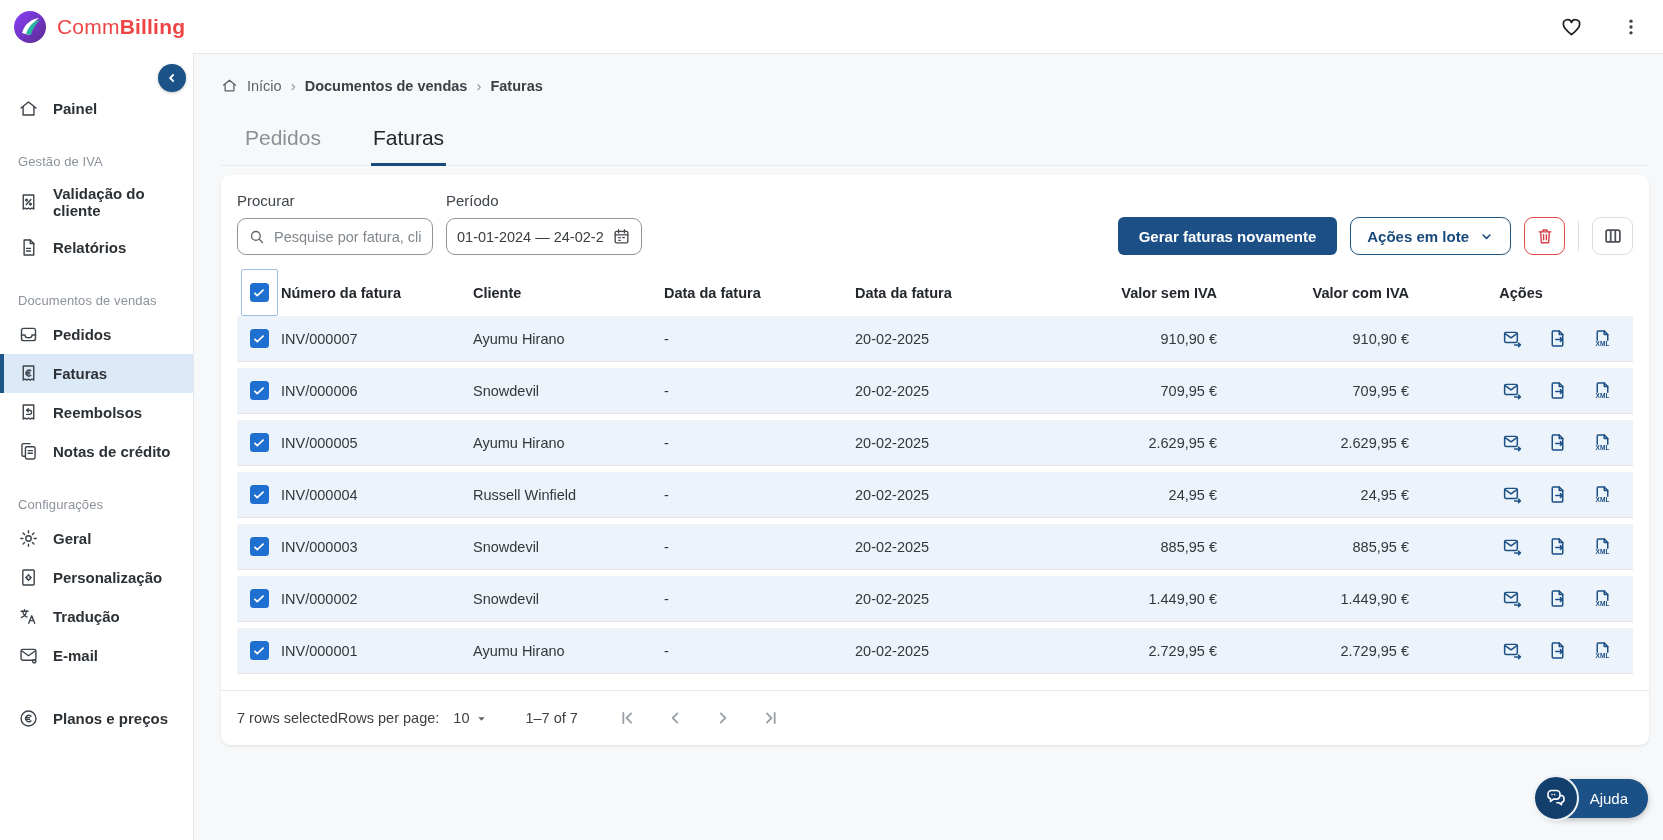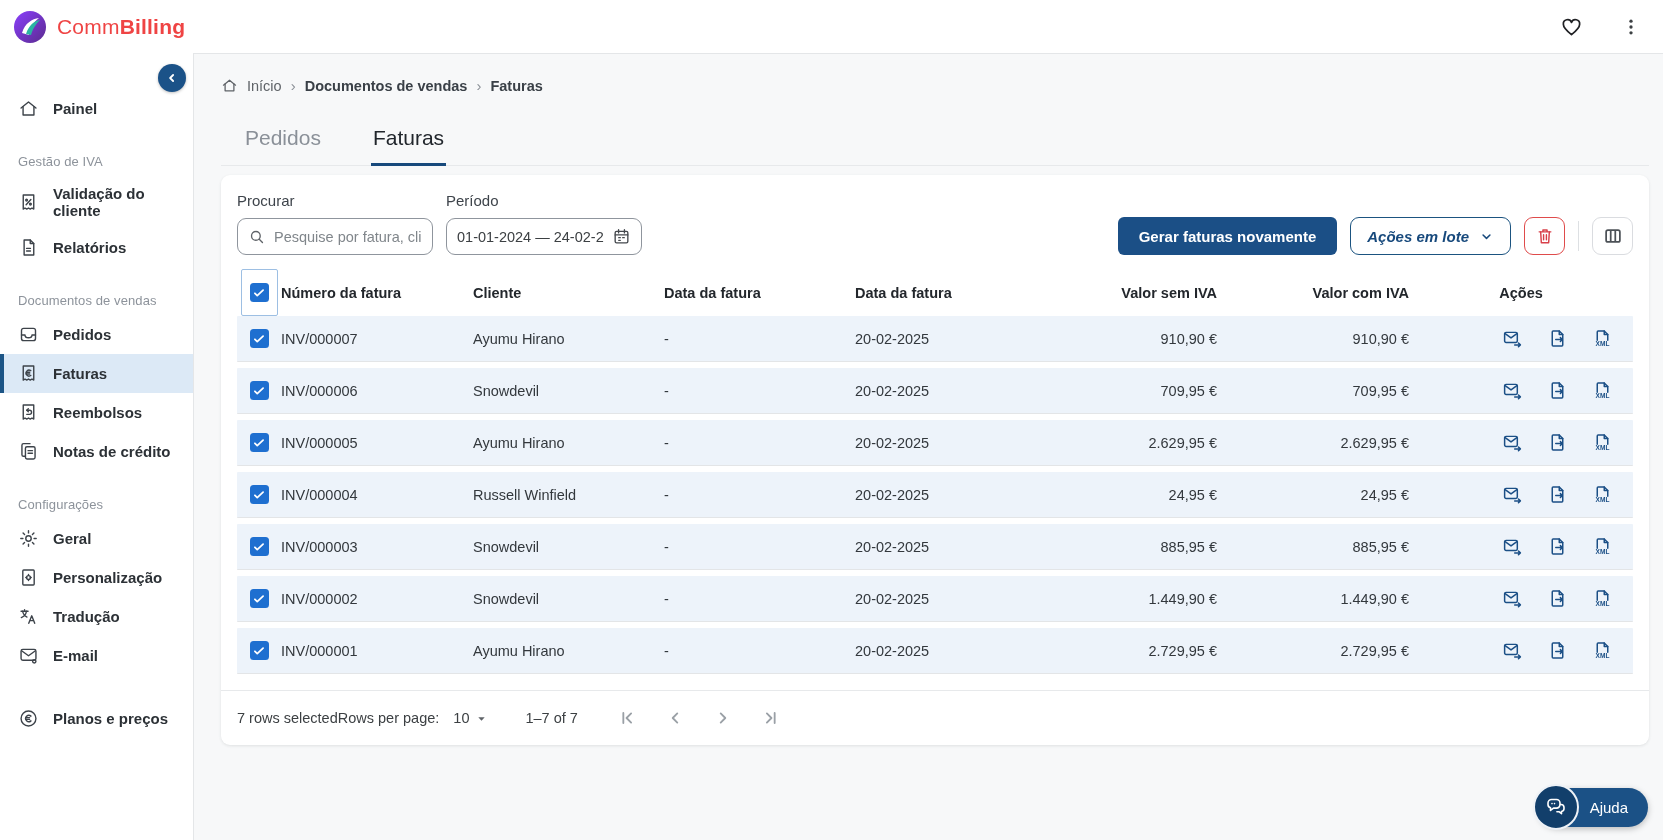--- a/index.html
+++ b/index.html
@@ -104,21 +104,21 @@
   .filter-actions { margin-left:auto; display:flex; align-items:center; gap:13px; }
   .btn-primary {
     height:38px; padding:0 21px; background:#1b4f86; color:#fff;
     border:none; border-radius:6px; font-size:15px; font-weight:700;
     font-family:"Liberation Sans",sans-serif; cursor:pointer;
   }
   .btn-outline {
     height:38px; padding:0 16px; background:#fff; color:#17497c;
     border:1.5px solid #1b5380; border-radius:9px; font-size:15px; font-weight:700;
     font-family:"Liberation Sans",sans-serif; cursor:pointer;
-    display:flex; align-items:center; gap:10px;font-style:italic;
+    display:flex; align-items:center; gap:10px;
   }
   .btn-sq {
     width:41px; height:38px; background:#fff; border-radius:9px; cursor:pointer;
     display:flex; align-items:center; justify-content:center;
   }
   .btn-danger { border:1.5px solid #df4b4b; color:#d8404a; }
   .btn-cols { border:1px solid #dadce0; color:#4c5157; }
   .v-divider { width:1px; height:30px; background:#dde0e3; }
 
   
@@ -149,21 +149,21 @@
     font-size:14.5px; color:#3c4043;
   }
   .tfooter-right { display:flex; align-items:center; gap:38px; }
   .rpp { display:flex; align-items:center; gap:14px; }
   .rpp-select { display:flex; align-items:center; gap:7px; cursor:pointer; color:#3c4043; }
   .pager { display:flex; align-items:center; gap:26px; }
   .pager .picon { width:22px; height:22px; color:#9aa0a6; cursor:pointer; }
 
   
   .help-btn {
-    position:absolute; right:15px; bottom:13px;
+    position:absolute; right:15px; bottom:22px;
     height:39px; background:#1b5186; border:none; border-radius:20px;
     color:#fff; font-size:15px; font-family:"Liberation Sans",sans-serif;
     padding: 0 20px 0 52px; cursor:pointer;
     box-shadow: 0 2px 6px rgba(0,0,0,.25);
   }
   .help-circle {
     position:absolute; left:-5px; top:-4px;
     width:46px; height:46px; border-radius:50%;
     background:#123f6b; border:2px solid #eef2f7;
     display:flex; align-items:center; justify-content:center;

